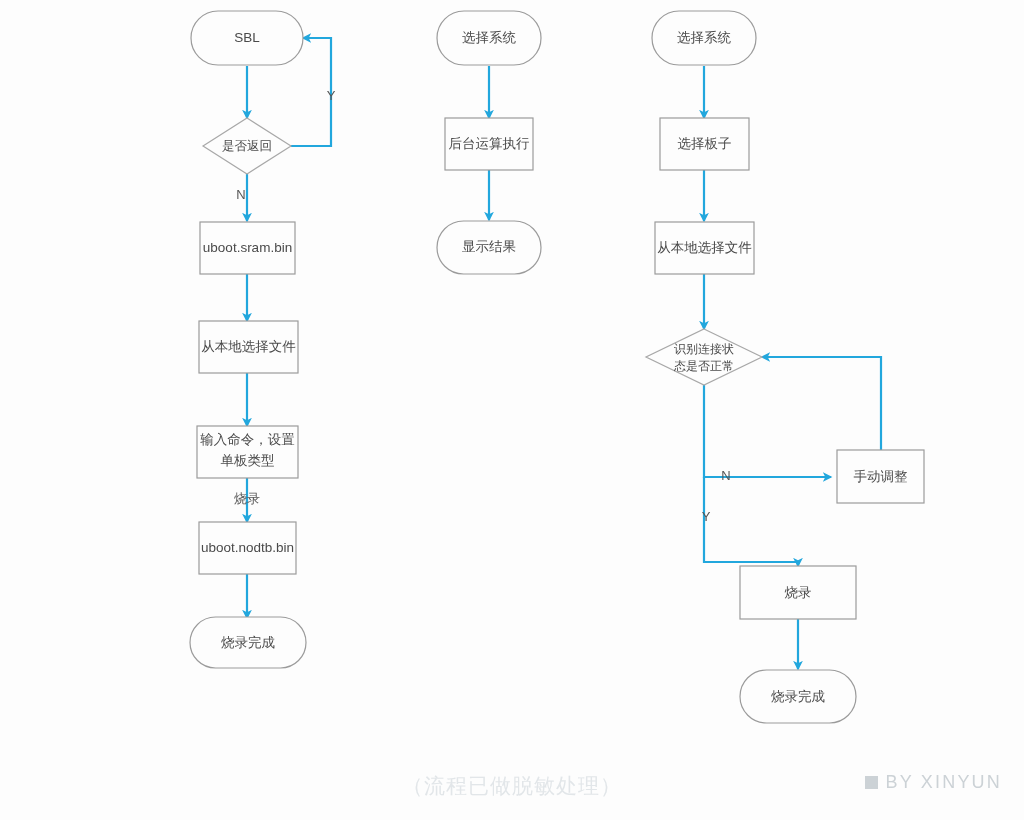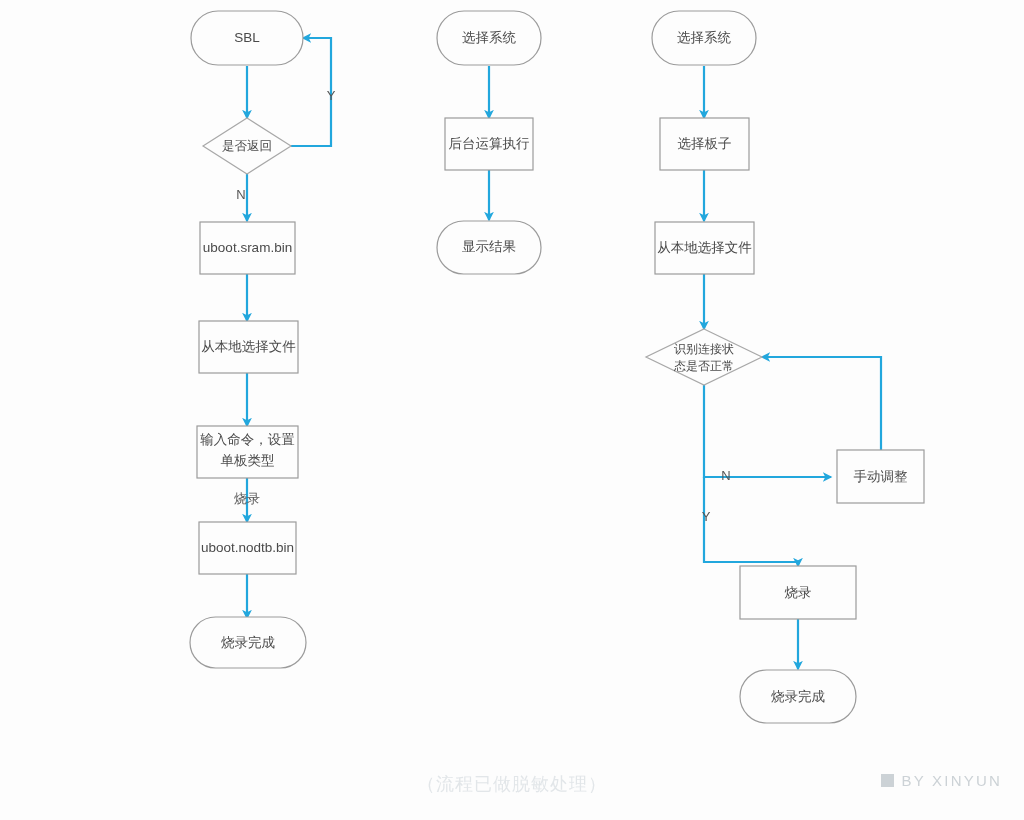--- a/index.html
+++ b/index.html
@@ -65,34 +65,34 @@
     text-anchor: middle;
     dominant-baseline: middle;
   }
   .footer-note {
     position: absolute;
     left: 0;
     top: 772px;
     width: 1024px;
     text-align: center;
     color: #e2e6e9;
-    font-size: 18px;
+    font-size: 21px;
     letter-spacing: 1px;
     font-family: "Liberation Sans", "DejaVu Sans", sans-serif;
     user-select: none;
   }
   .watermark {
     position: absolute;
     right: 22px;
     top: 772px;
     display: flex;
     align-items: center;
     gap: 8px;
     color: #ccd2d6;
-    font-size: 15px;
+    font-size: 18px;
     letter-spacing: 2.2px;
     font-family: "Liberation Sans", "DejaVu Sans", sans-serif;
     user-select: none;
   }
   .watermark .wm-mark {
     display: inline-block;
     width: 13px;
     height: 13px;
     background: #ccd2d6;
   }

